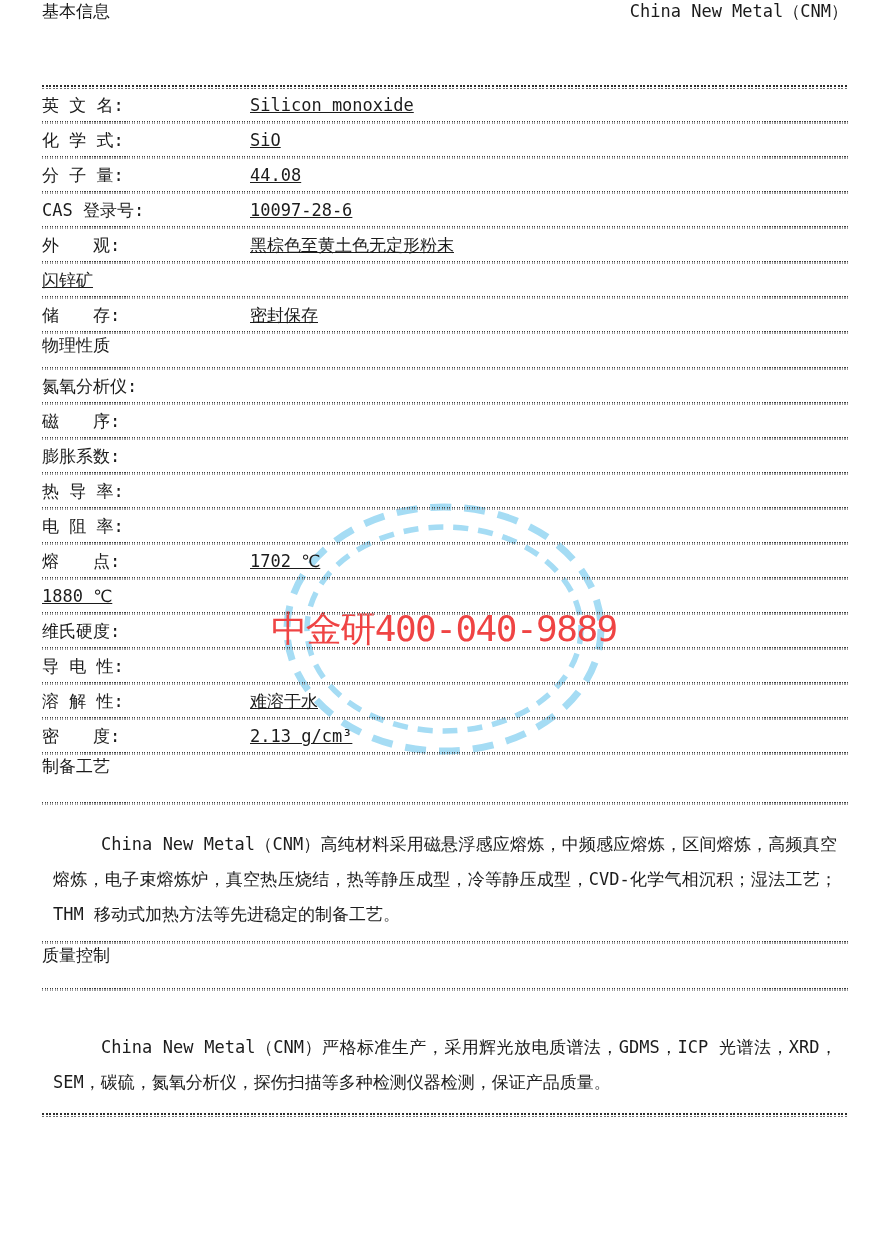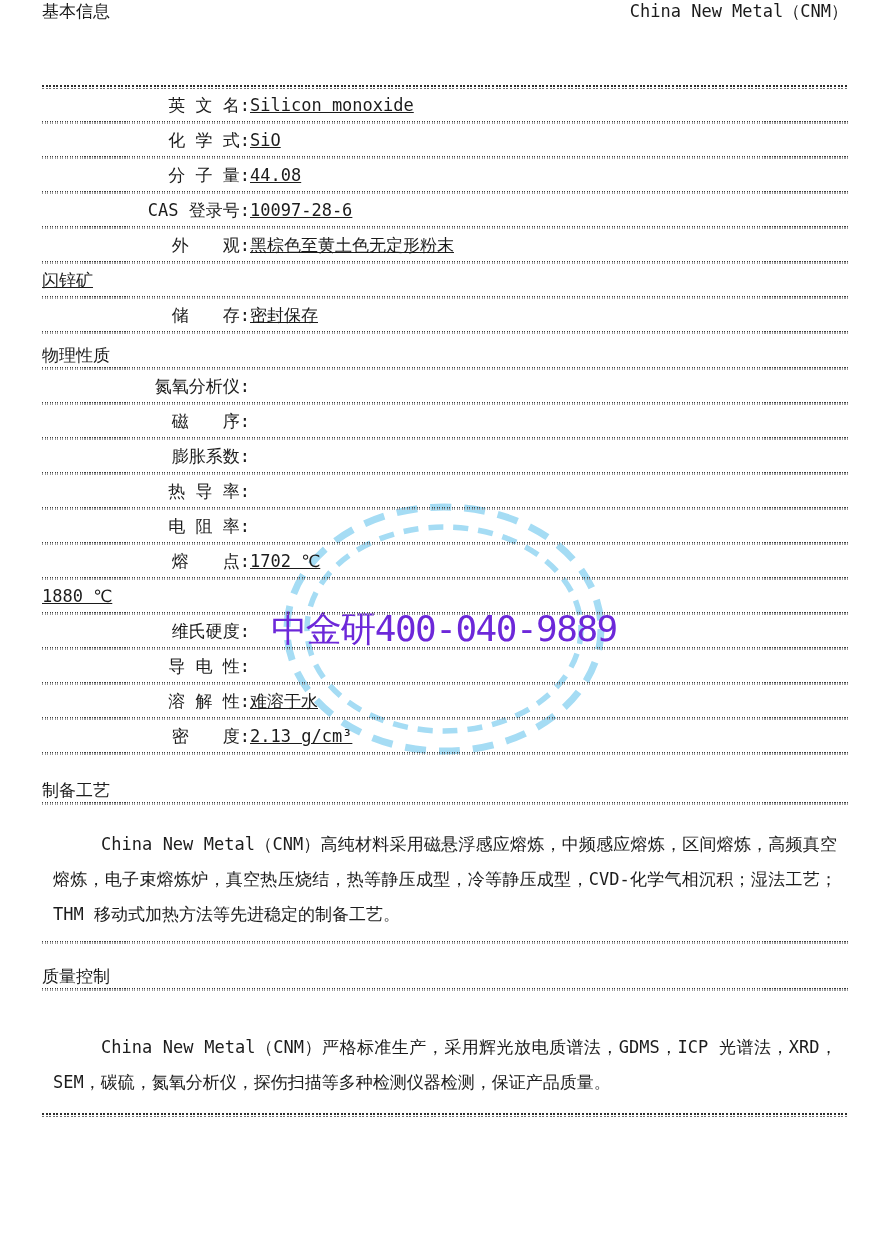--- a/index.html
+++ b/index.html
@@ -19,25 +19,25 @@
   
   .sep{height:3px;background:
     repeating-linear-gradient(90deg,#3e3e3e 0 1px,rgba(255,255,255,0) 1px 2.5px) top left/100% 1.5px no-repeat,
     repeating-linear-gradient(90deg,#9b9b9b 0 1px,rgba(255,255,255,0) 1px 2.5px) bottom left/100% 1px no-repeat;}
   .sep.strong{height:4px;background:
     repeating-linear-gradient(90deg,#2c2c2c 0 2px,rgba(255,255,255,0) 2px 3.6px) top left/100% 2px no-repeat,
     repeating-linear-gradient(90deg,#6e6e6e 0 2px,rgba(255,255,255,0) 2px 3.6px) bottom left/100% 1.5px no-repeat;}
 
   
   .row{display:flex;align-items:center;height:32px;}
-  .row-label{flex:0 0 208px;width:208px;white-space:pre;text-align:right;}
+  .row-label{flex:0 0 208px;width:208px;white-space:pre;}
   .row-value{flex:1;white-space:pre;text-decoration:underline;}
 
   
-  .section-row{display:flex;align-items:flex-end;height:33px;}
+  .section-row{display:flex;align-items:flex-start;height:33px;}
   .section-row.tall{height:47px;}
   .section-row.tall2{height:44px;}
   .section-row span{white-space:pre;}
 
   
   .para-block{box-sizing:border-box;}
   .para-block.p1{height:125px;}
   .para-block.p2{height:111px;}
   .para{margin:11px;line-height:35px;text-align:justify;text-indent:48px;}
   .para-block.p1 .para{padding-top:11px;}
@@ -51,21 +51,21 @@
 </style>
 </head>
 <body>
 
 <div class="page">
 
   <svg class="wm-svg" width="322" height="255" viewBox="0 0 322 255" aria-hidden="true">
     <ellipse cx="161" cy="127" rx="157" ry="122" fill="none" stroke-width="7" stroke-dasharray="21 13" stroke="#a5dcf4"></ellipse>
     <ellipse cx="161" cy="127" rx="137" ry="102" fill="none" stroke-width="5.5" stroke-dasharray="15 10" stroke="#a5dcf4"></ellipse>
   </svg>
-  <div class="wm-text" style="color: #6d28d9;">中金研400-040-9889</div>
+  <div class="wm-text" style="color: #ef4444;">中金研400-040-9889</div>
 
   <div class="content">
 
     <div class="doc-header">
       <span>基本信息</span>
       <span>China New Metal（CNM）</span>
     </div>
     <div class="sep strong"></div>
 
     <div id="basic-rows">

